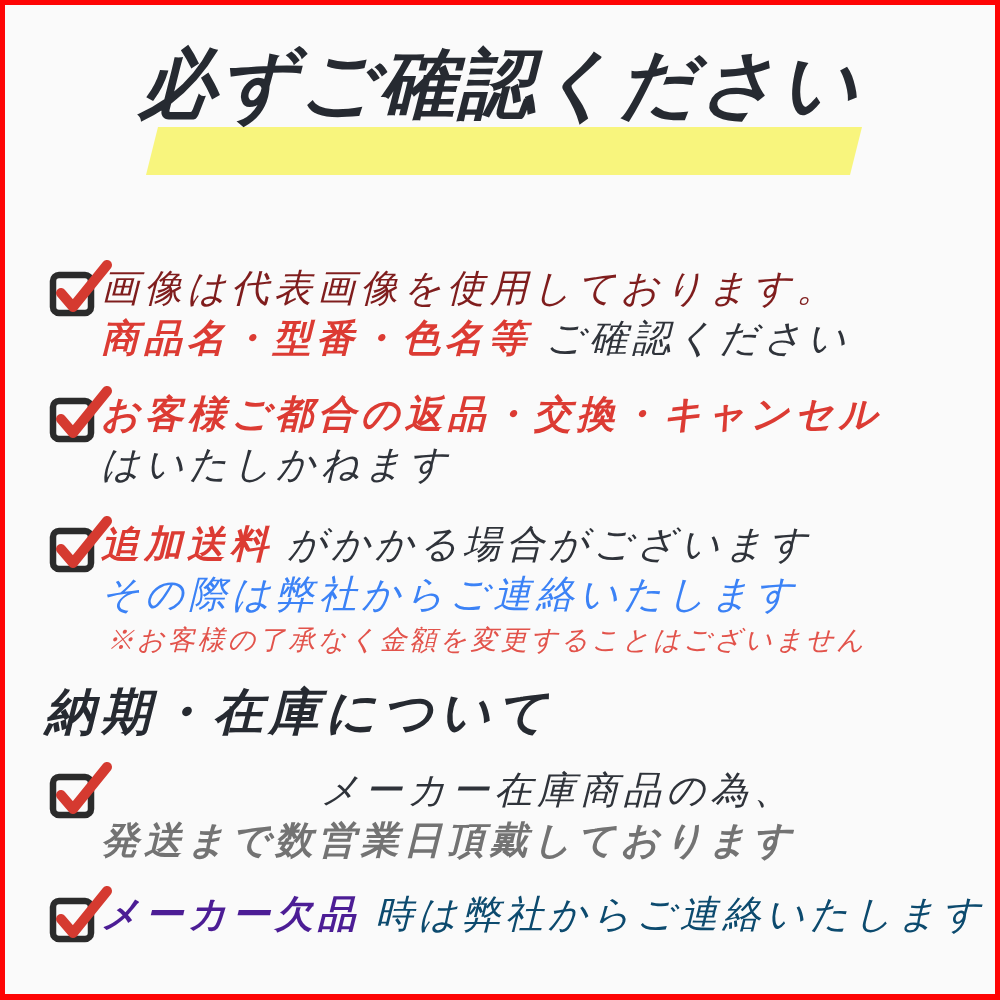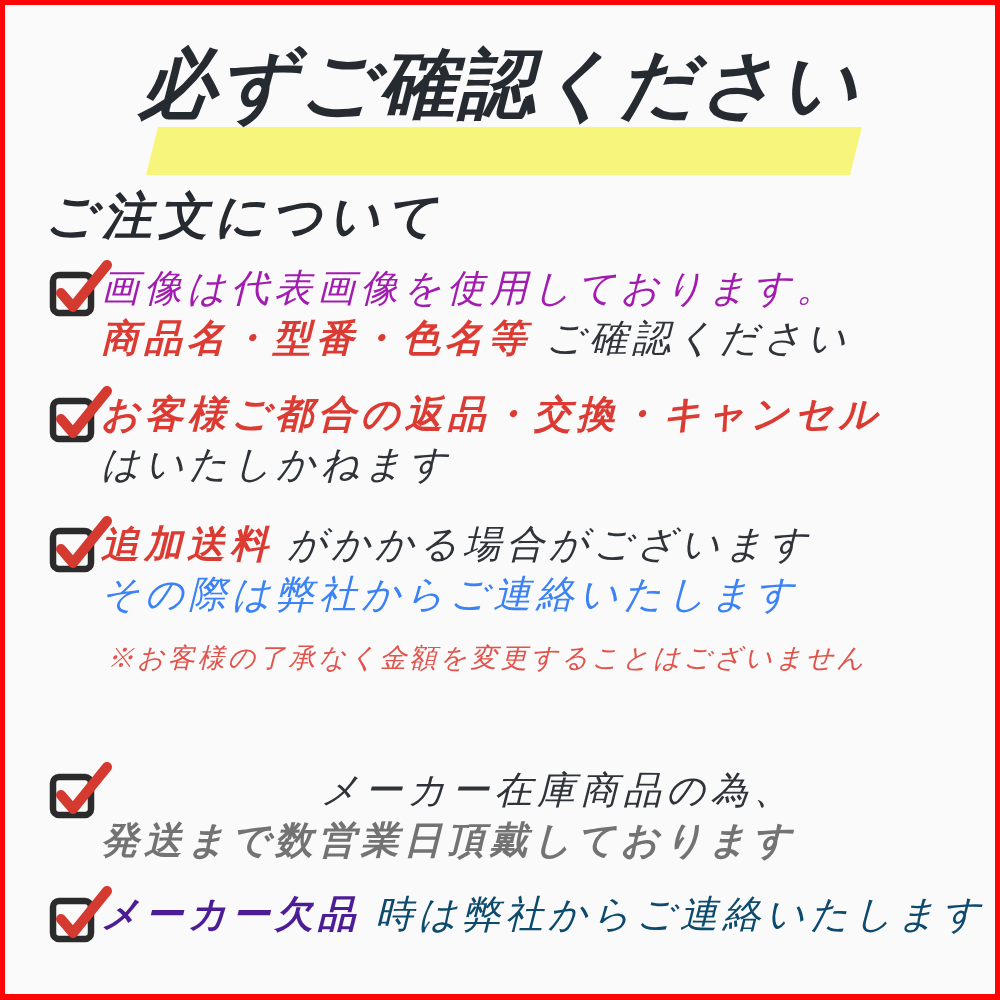--- a/index.html
+++ b/index.html
@@ -45,44 +45,43 @@
   .cb path{fill:none;stroke:var(--check_red,#d53a30);stroke-width:10;
     stroke-linecap:round;stroke-linejoin:round;}
   .line{
     font-size:38px;line-height:50px;letter-spacing:5px;
     white-space:nowrap;color:var(--black,#2f333a);
   }
   .seg{color:var(--black,#2f333a);}
   .em{font-weight:700;}
   .note{
     font-size:27px;line-height:34px;letter-spacing:3px;
-    margin-top:22px;padding-left:6px;white-space:nowrap;
+    margin-top:4px;padding-left:6px;white-space:nowrap;
   }
 </style>
 </head>
 <body>
 
 <div class="page">
 
   <div class="title-wrap">
     <div class="highlight"></div>
     <h1 class="title">必ずご確認ください</h1>
   </div>
 
-  <h2 class="section-heading heading-order">ご注文について</h2>
 
   <div class="item item-1">
     <span class="cb">
       <svg viewBox="0 0 64 60">
           <rect x="4" y="16" width="38" height="38" rx="6"></rect>
           <path d="M12 34 L24 48 L58 6"></path>
         </svg>
     </span>
     <div class="line">
-      <span class="seg" style="color: #a21caf;">画像は代表画像を使用しております。</span>
+      <span class="seg" style="color: #7f1d1d;">画像は代表画像を使用しております。</span>
     </div>
     <div class="line">
       <span class="seg em" style="color: rgb(220, 59, 51);">商品名・型番・色名等</span>
       <span class="seg" style="color: rgb(47, 51, 58);">ご確認ください</span>
     </div>
   </div>
 
   <div class="item item-2">
     <span class="cb">
       <svg viewBox="0 0 64 60">
@@ -108,20 +107,21 @@
     <div class="line">
       <span class="seg em" style="color: rgb(220, 59, 51);">追加送料</span>
       <span class="seg" style="color: rgb(47, 51, 58);">がかかる場合がございます</span>
     </div>
     <div class="line">
       <span class="seg" style="color: #3b82f6;">その際は弊社からご連絡いたします</span>
     </div>
     <div class="note" style="color: rgb(226, 83, 75);">※お客様の了承なく金額を変更することはございません</div>
   </div>
 
+  <h2 class="section-heading heading-stock">納期・在庫について</h2>
 
   <div class="item item-4">
     <span class="cb">
       <svg viewBox="0 0 64 60">
           <rect x="4" y="16" width="38" height="38" rx="6"></rect>
           <path d="M12 34 L24 48 L58 6"></path>
         </svg>
     </span>
     <div class="line">
       <span class="seg" style="color: rgb(47, 51, 58);">メーカー在庫商品の為、</span>

